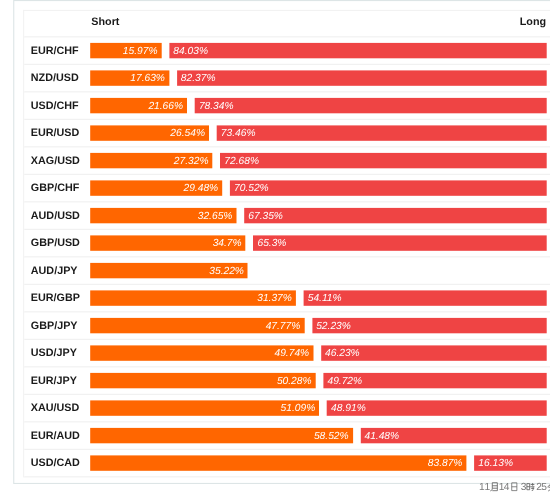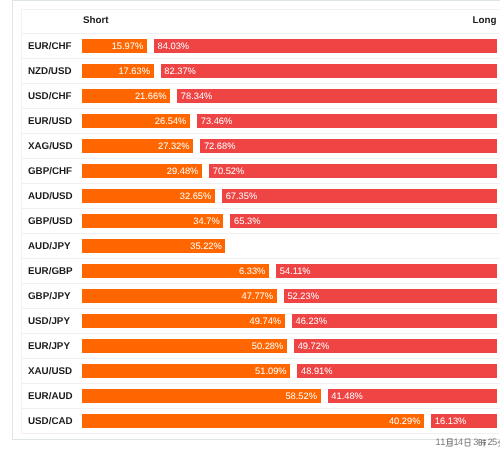--- a/index.html
+++ b/index.html
@@ -12,21 +12,21 @@
   #panel{position:absolute;left:8px;top:8px;width:483px;box-sizing:border-box;
          border:1px solid #f2f2f2;border-bottom:none;background:#fff;}
   .hdr{height:24px;position:relative;border-bottom:1px solid #f0f0f0;box-sizing:border-box;}
   .hdr-short{position:absolute;left:61px;top:6.4px;font-size:9.8px;font-weight:bold;color:#1a1a1a;
              line-height:10px;}
   .hdr-long{position:absolute;right:6.6px;top:6.4px;font-size:9.8px;font-weight:bold;color:#1a1a1a;
             line-height:10px;}
   .row{height:25px;position:relative;border-bottom:1px solid #f0f0f0;box-sizing:border-box;}
   .pair{position:absolute;left:6.0px;top:8.0px;font-size:9.8px;font-weight:bold;color:#1a1a1a;
         line-height:10px;}
-  .track{position:absolute;left:59.6px;width:415.5px;top:4.6px;height:14px;}
+  .track{position:absolute;left:59.6px;width:415.5px;top:4.6px;height:14px;font-style:italic;}
   .sbar{position:absolute;left:0;top:0;height:14px;background:#ff6600;}
   .lbar{position:absolute;top:0;height:14px;background:#ef4444;}
   .slab{position:absolute;right:3.6px;top:3.0px;font-size:9.3px;color:#fff;line-height:8px;white-space:nowrap;}
   .llab{position:absolute;left:3.6px;top:3.0px;font-size:9.3px;color:#fff;line-height:8px;white-space:nowrap;}
   #footer{position:absolute;left:0;top:436.0px;width:500px;height:11px;font-size:9.3px;
           color:#7b7b7b;line-height:11px;white-space:nowrap;}
   #footer .lt{position:absolute;top:0;display:block;}
   #footer svg{position:absolute;display:block;}
 </style>
 </head>
@@ -132,21 +132,21 @@
           <div class="track">
             <div class="sbar" style="width:143.80px">
               <span class="slab">35.22%</span>
             </div>
           </div>
         </div>
         <div class="row">
           <span class="pair">EUR/GBP</span>
           <div class="track">
             <div class="sbar" style="width:187.37px">
-              <span class="slab">6.33%</span>
+              <span class="slab">31.37%</span>
             </div>
             <div class="lbar" style="left:194.57px;width:220.93px">
               <span class="llab">54.11%</span>
             </div>
           </div>
         </div>
         <div class="row">
           <span class="pair">GBP/JPY</span>
           <div class="track">
             <div class="sbar" style="width:195.04px">
@@ -198,21 +198,21 @@
             </div>
             <div class="lbar" style="left:246.14px;width:169.36px">
               <span class="llab">41.48%</span>
             </div>
           </div>
         </div>
         <div class="row">
           <span class="pair">USD/CAD</span>
           <div class="track">
             <div class="sbar" style="width:342.44px">
-              <span class="slab">40.29%</span>
+              <span class="slab">83.87%</span>
             </div>
             <div class="lbar" style="left:349.64px;width:65.86px">
               <span class="llab">16.13%</span>
             </div>
           </div>
         </div>
       </div>
   </div>
   <div id="footer">
       <span class="lt" style="left:422.40px">1</span>

